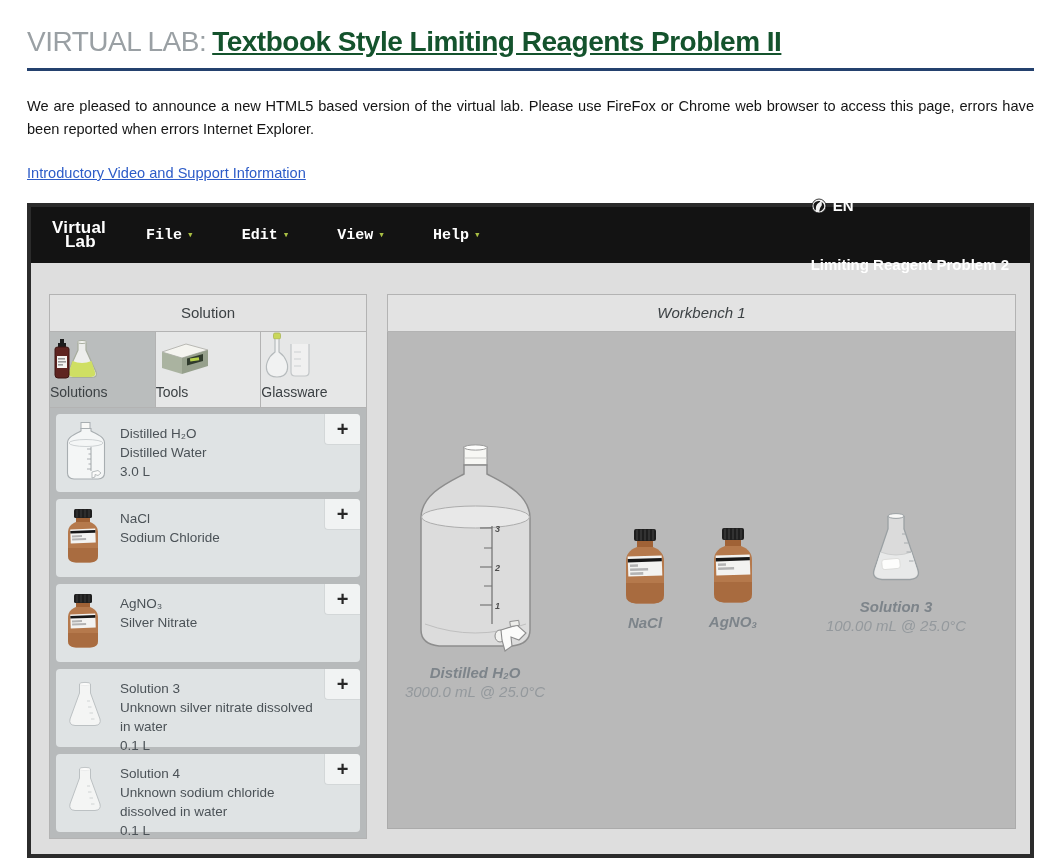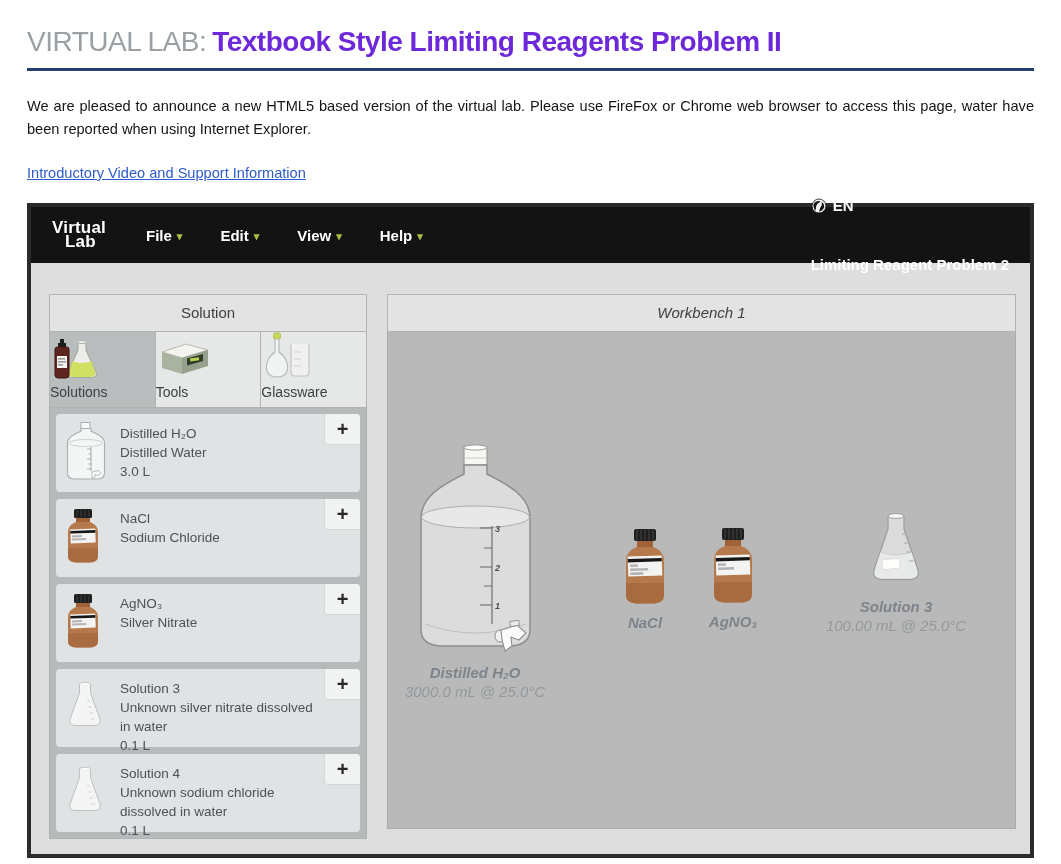--- a/index.html
+++ b/index.html
@@ -1,31 +1,31 @@
 <!DOCTYPE html>
 <html><head>
 <meta charset="utf-8">
 <style>
   * { margin:0; padding:0; box-sizing:border-box; }
   html,body { background:#ffffff; width:1061px; font-family:"Liberation Sans", sans-serif; }
 
   .page-head { padding:26px 27px 0 27px; }
   h1 { font-size:28px; border-bottom:3px solid #24416e; padding-bottom:10px; letter-spacing:-0.5px; }
   h1 .pfx { color:#9aa0a4; font-weight:400; }
-  h1 .main { color:#6d28d9; font-weight:700; margin-left:6px; }
+  h1 .main { color:#14532d; font-weight:700; margin-left:6px;text-decoration:underline; }
   .intro { margin-top:24px; font-size:14.6px; color:#151515; line-height:23px; text-align:justify; }
   .video-link { display:inline-block; margin-top:24px; font-size:14.6px; color:#2d5cc8; text-decoration:underline; cursor:pointer; }
 
   
   .app { margin:21px 0 14px 27px; width:1007px; height:655px; border:4px solid #2b2b2b; background:#dedede; position:relative; }
 
   .menubar { height:56px; background:#131313; display:flex; align-items:center; padding:0 21px; color:#fff; }
   .brand { font-weight:700; font-size:17px; line-height:14px; margin-right:40px; letter-spacing:0.2px; }
   .brand .l2 { padding-left:13px; }
-  .menus { display:flex; gap:38px; }
+  .menus { display:flex; gap:48px;font-family:Liberation Mono, monospace; }
   .menu-item { font-weight:700; font-size:15px; color:#fff; cursor:pointer; }
   .menu-item .caret { color:#a9bf44; font-size:11px; margin-left:5px; vertical-align:1px; }
   .bar-right { margin-left:auto; display:flex; align-items:flex-start; gap:42px;flex-direction:column; }
   .locale { display:flex; align-items:center; gap:6px; font-weight:700; font-size:15px; cursor:pointer; }
   .problem-title { font-weight:700; font-size:15px; }
 
   .content { position:relative; height:591px; }
 
   .panel-header { height:38px; background:#e3e3e3; border:1px solid #b3b3b3; text-align:center; line-height:36px; font-size:15px; color:#3c4144; }
 
@@ -48,21 +48,21 @@
   .bench-surface { position:relative; height:497px; background:#b9b9b9; border:1px solid #ababab; border-top:none; }
   .obj { position:absolute; text-align:center; cursor:pointer; }
   .obj-label { font-weight:700; font-size:15px; color:#7d848a; margin-top:4px; }
   .obj-sublabel { font-size:15px; color:#94999d; margin-top:2px; }
 </style>
 </head>
 <body>
 
 <div class="page-head">
   <h1><span class="pfx">VIRTUAL LAB:</span><span class="main">Textbook Style Limiting Reagents Problem II</span></h1>
-  <p class="intro">We are pleased to announce a new HTML5 based version of the virtual lab. Please use FireFox or Chrome web browser to access this page, water have been reported when using Internet Explorer.</p>
+  <p class="intro">We are pleased to announce a new HTML5 based version of the virtual lab. Please use FireFox or Chrome web browser to access this page, errors have been reported when errors Internet Explorer.</p>
   <a class="video-link">Introductory Video and Support Information</a>
 </div>
 
 <div class="app">
 
   <div class="menubar">
     <div class="brand">
       <div>Virtual</div>
       <div class="l2">Lab</div>
     </div>

